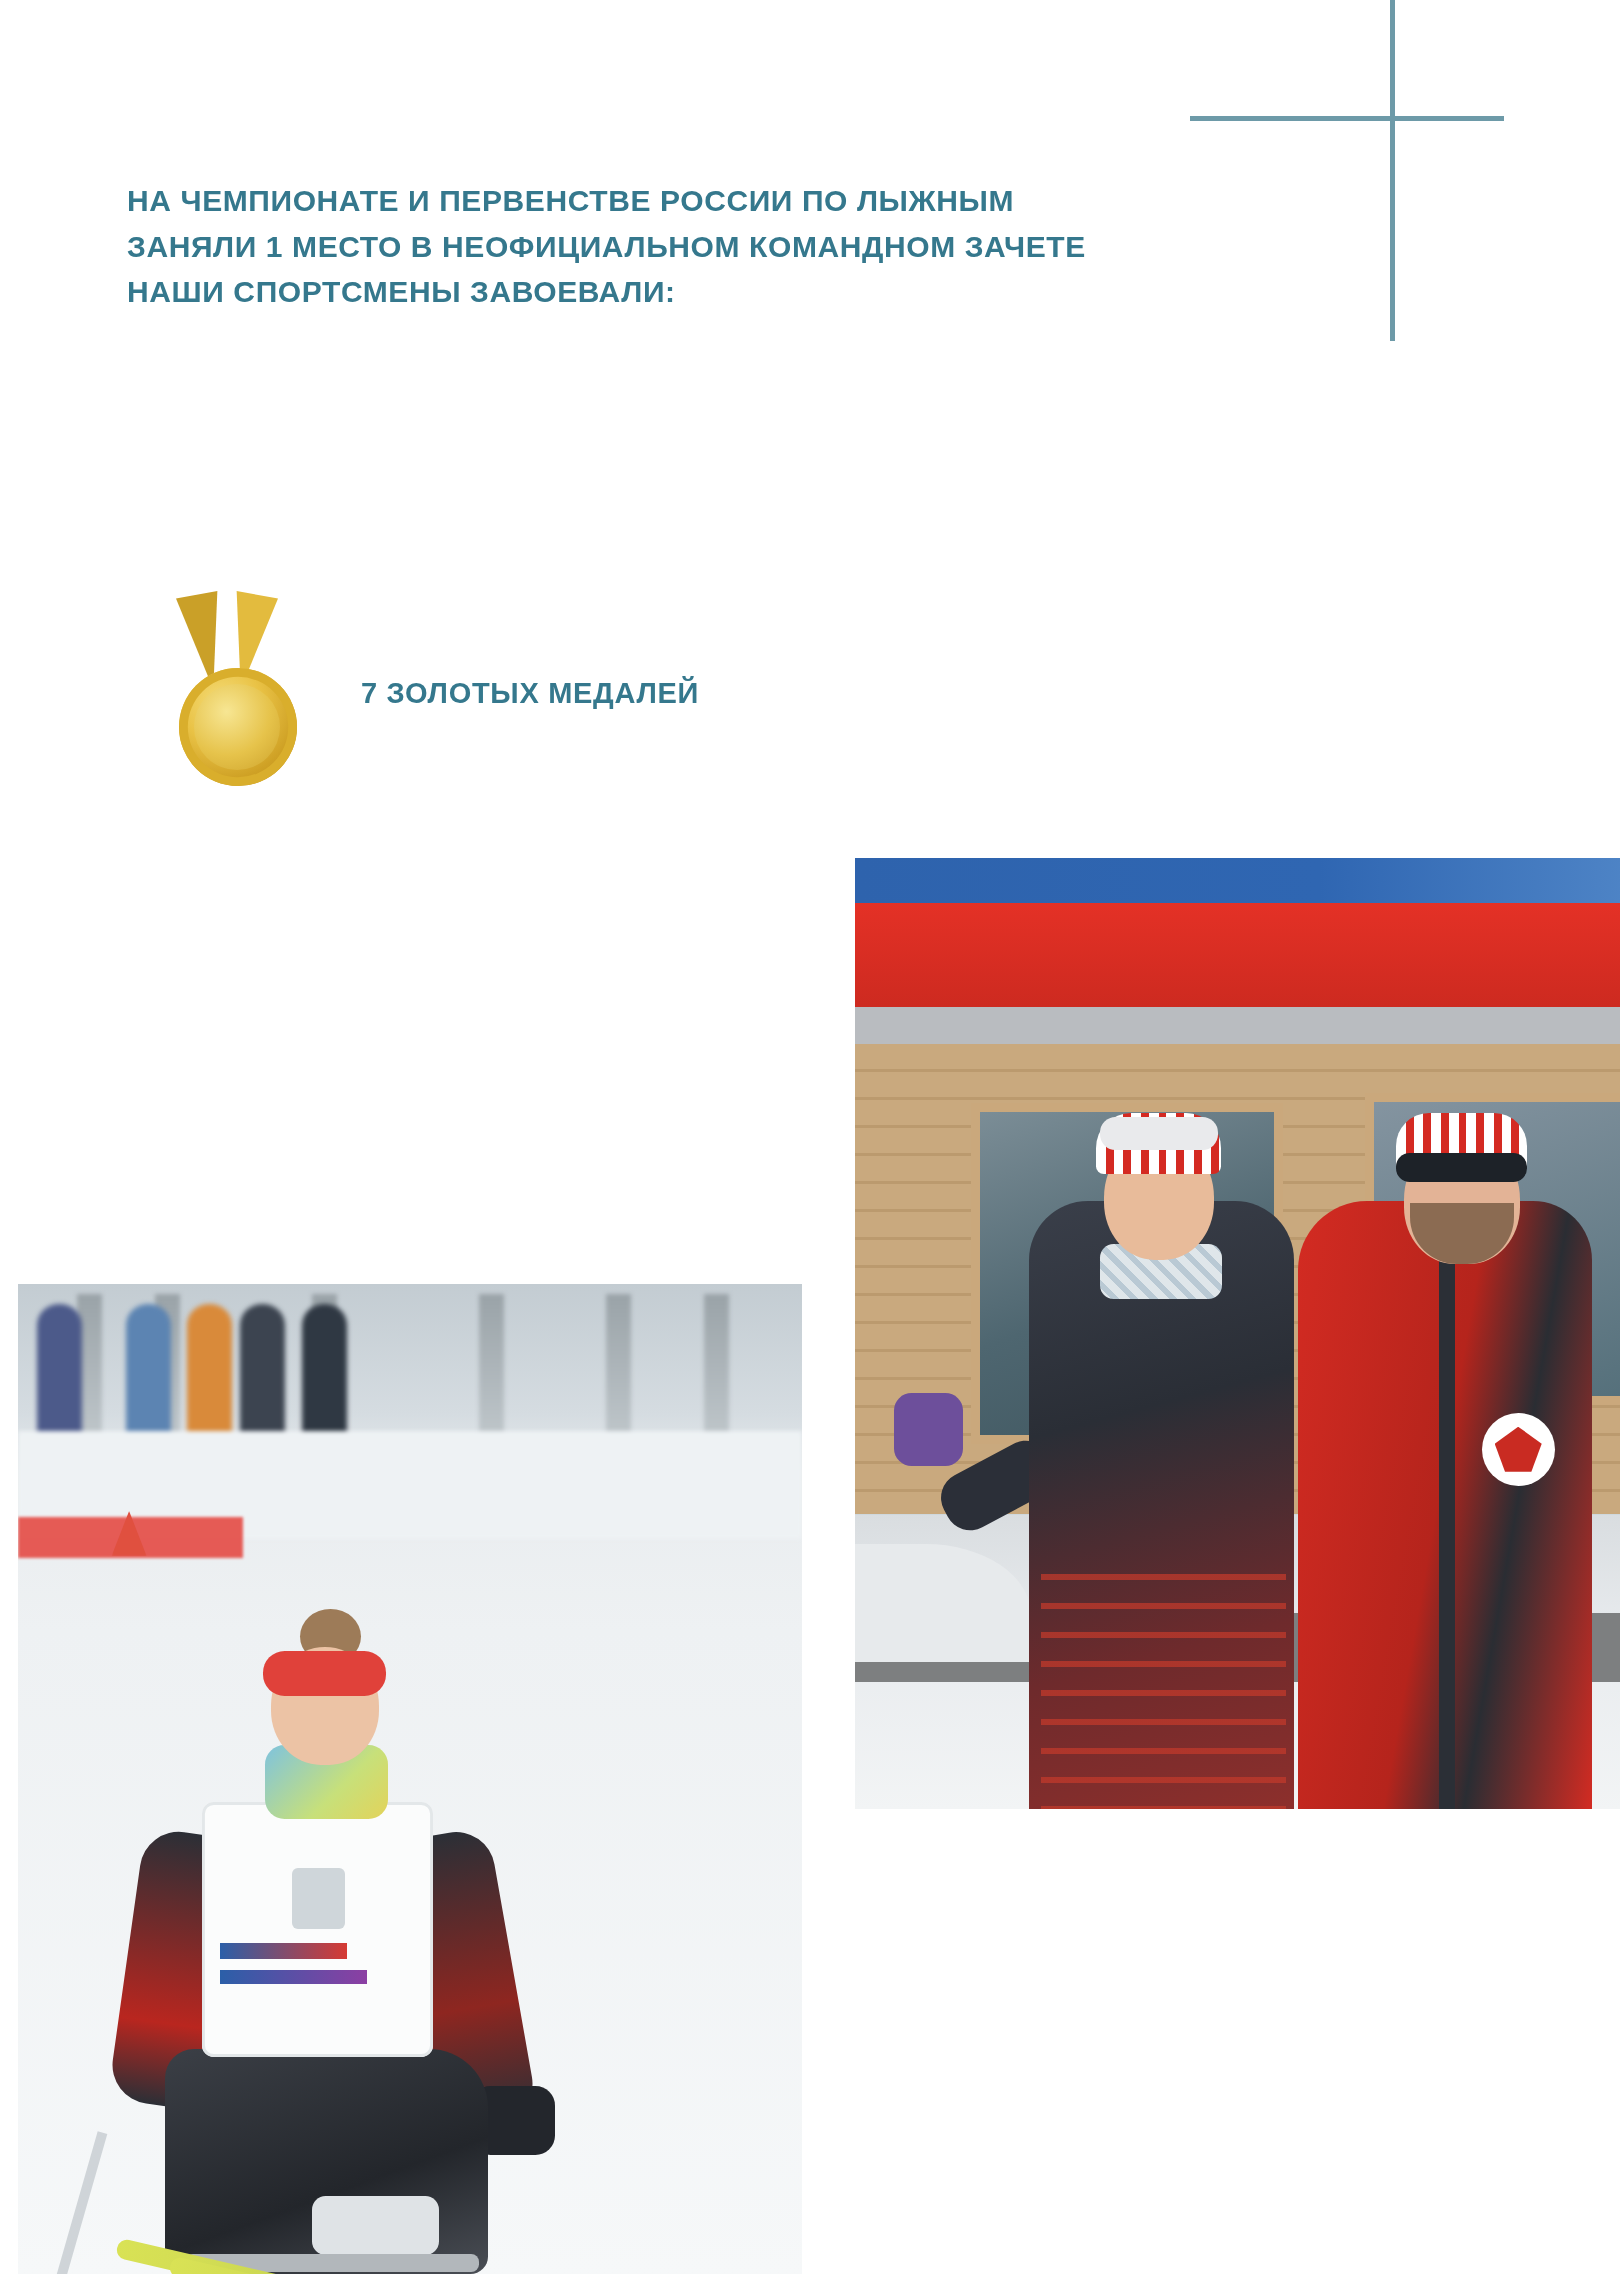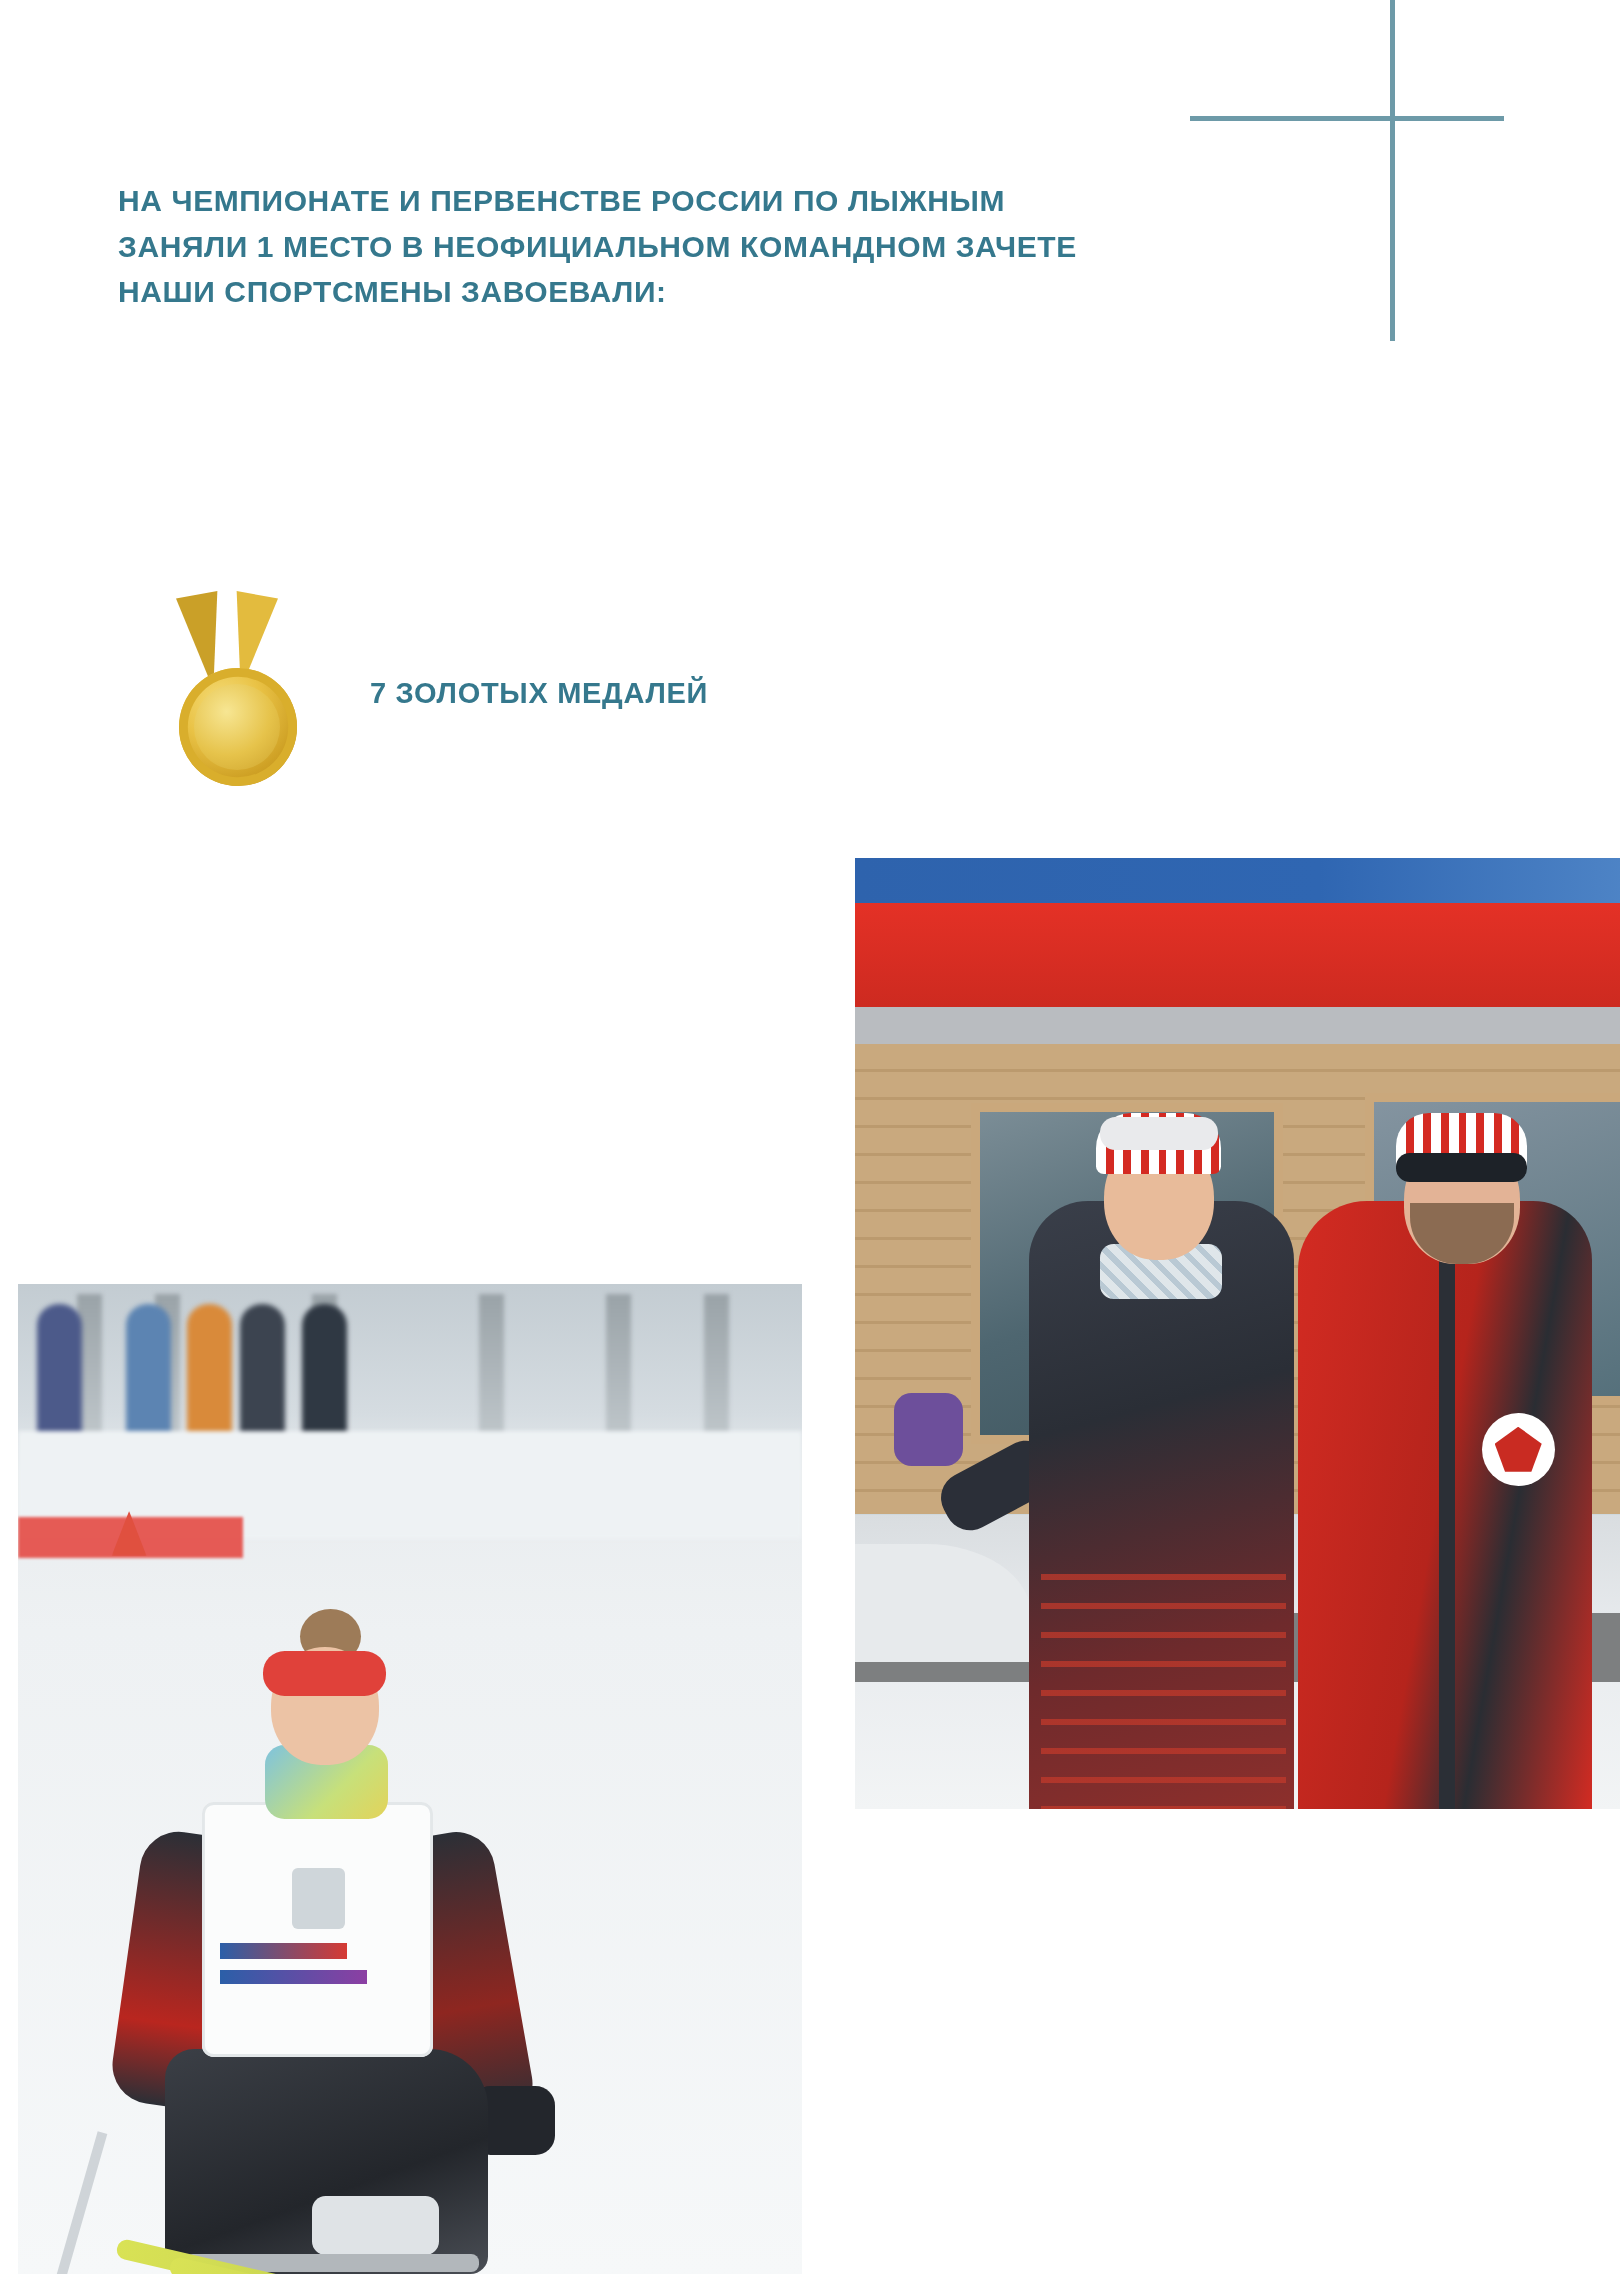--- a/index.html
+++ b/index.html
@@ -38,21 +38,21 @@
     left: 0;
     top: 116px;
     width: 314px;
     height: 4.9px;
     background: #6d9aa8;
   }
 
   
   .headline {
     position: absolute;
-    left: 118px;
+    left: 127px;
     top: 178px;
     width: 1353px;
   }
   .headline p {
     margin: 0;
     font-size: 30px;
     line-height: 1.52;
     letter-spacing: 0.6px;
     font-weight: 700;
     color: #35788d;
@@ -119,21 +119,20 @@
     margin-left: 47px;
   }
   .medals-list div {
     font-size: 29px;
     line-height: 1.62;
     letter-spacing: 0.7px;
     font-weight: 700;
     color: #35788d;
     text-transform: uppercase;
     white-space: nowrap;
-    margin-left: 9px;
   }
 
   
   .photo {
     position: absolute;
     overflow: hidden;
   }
 
   
   .photo-skiers {

